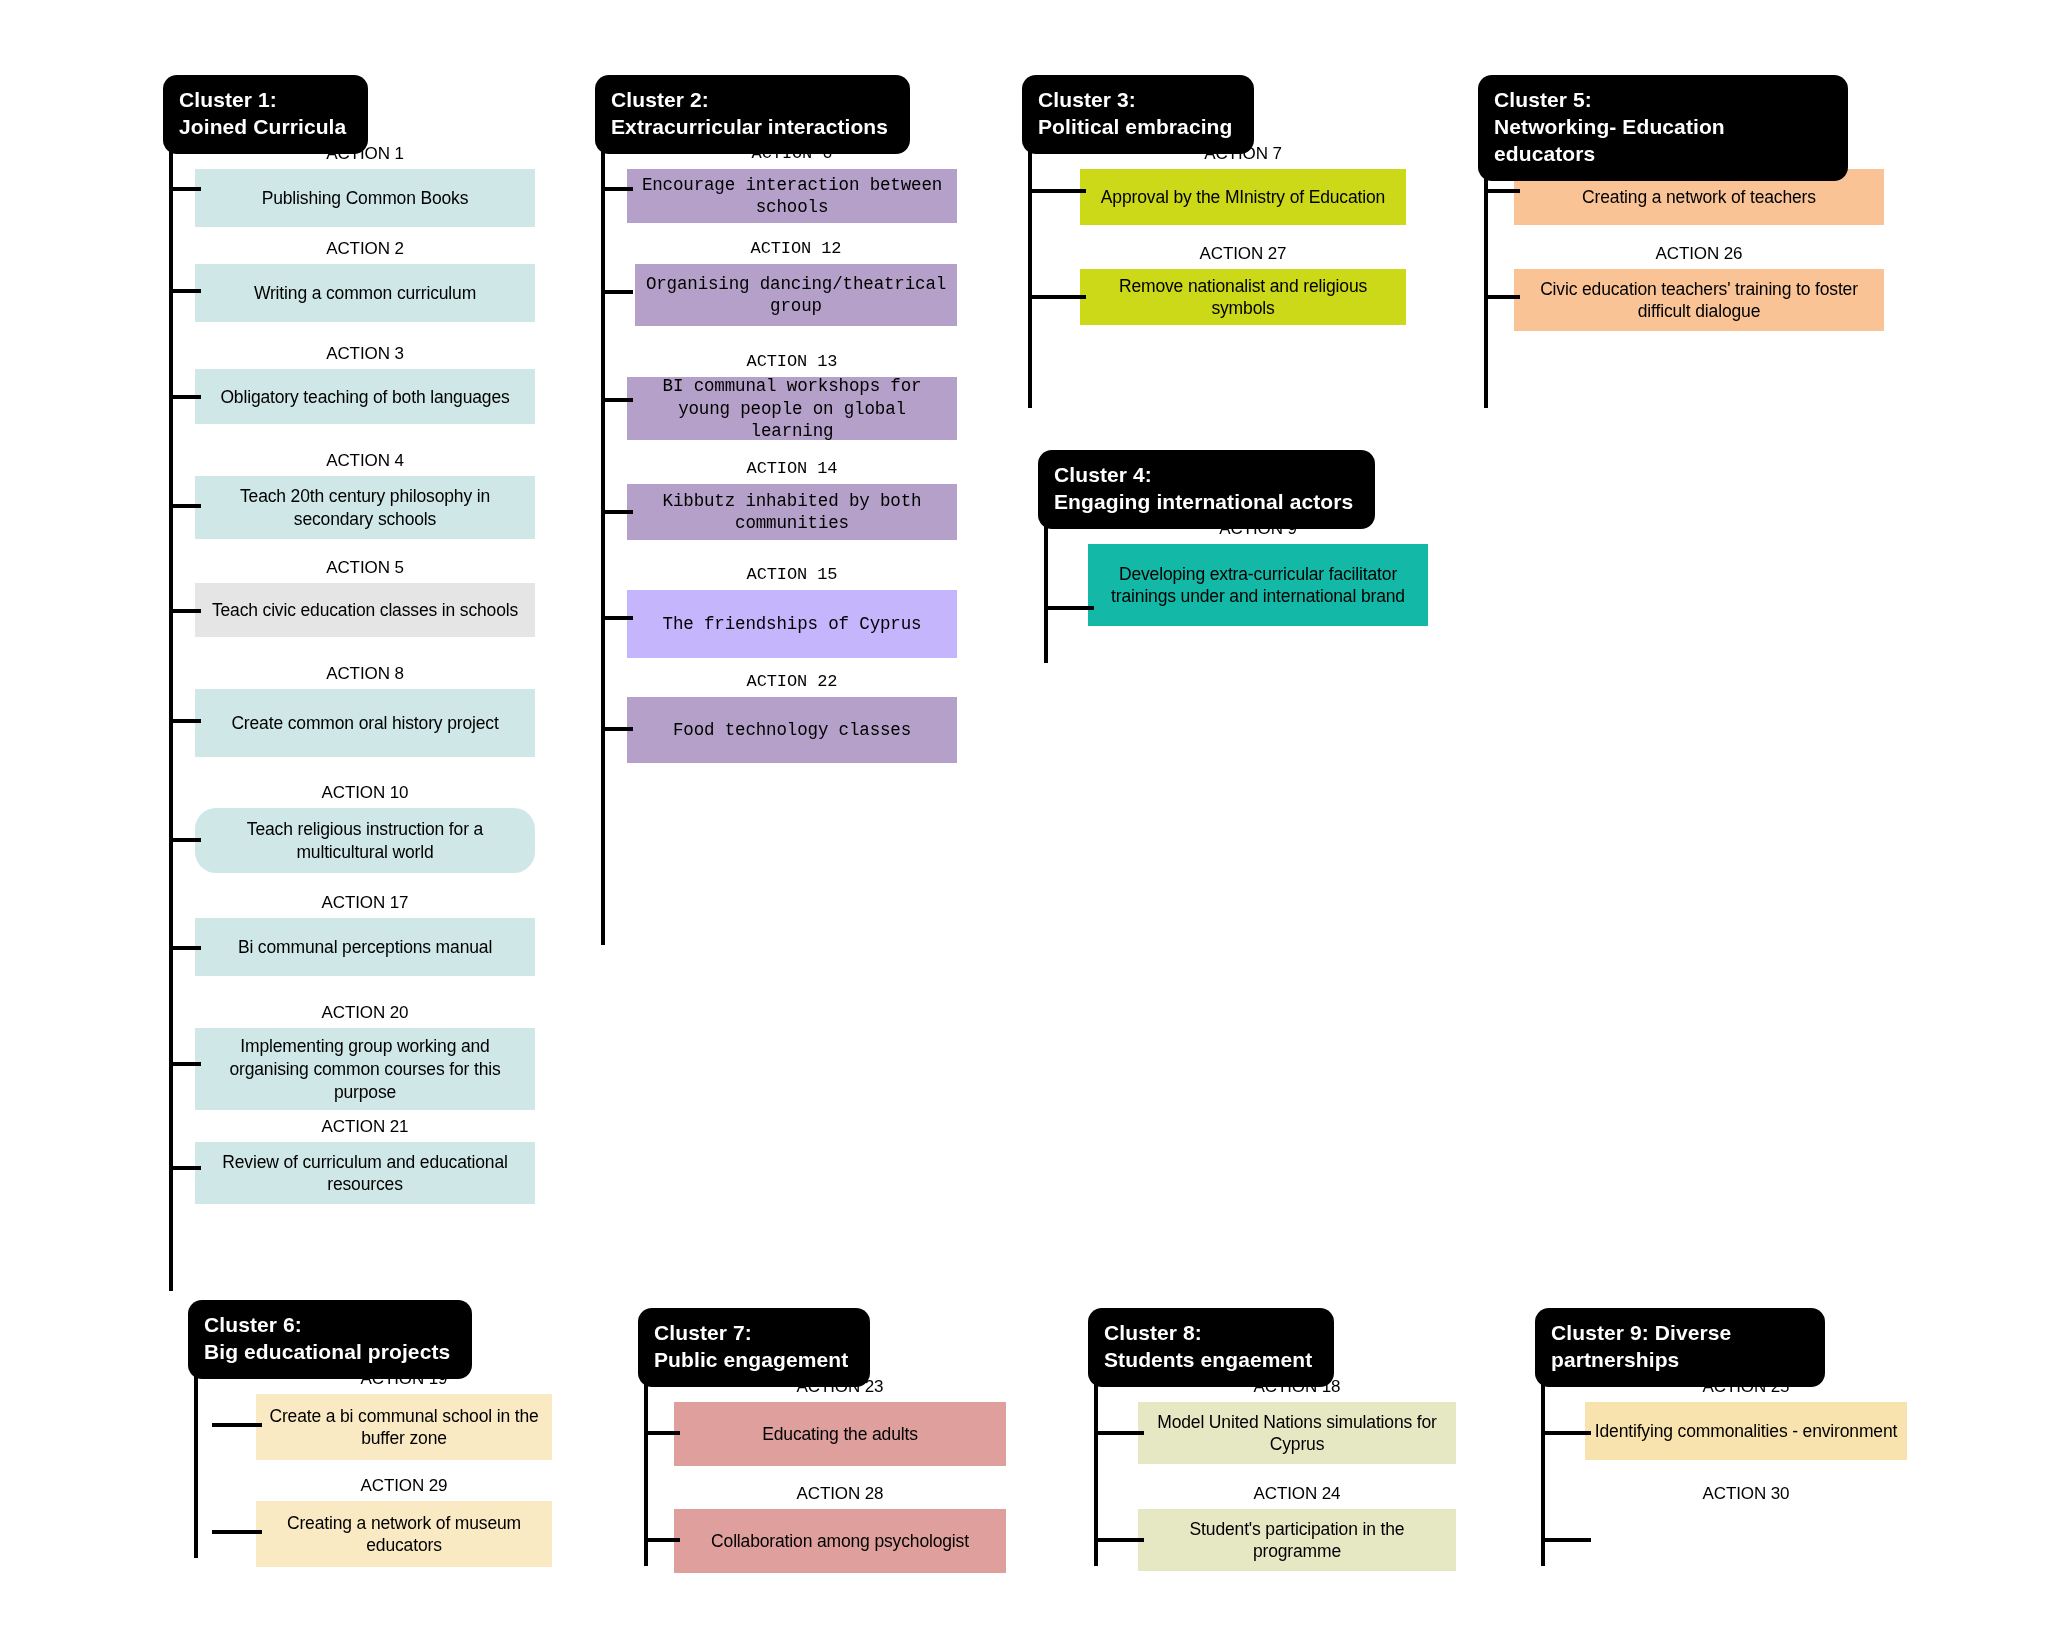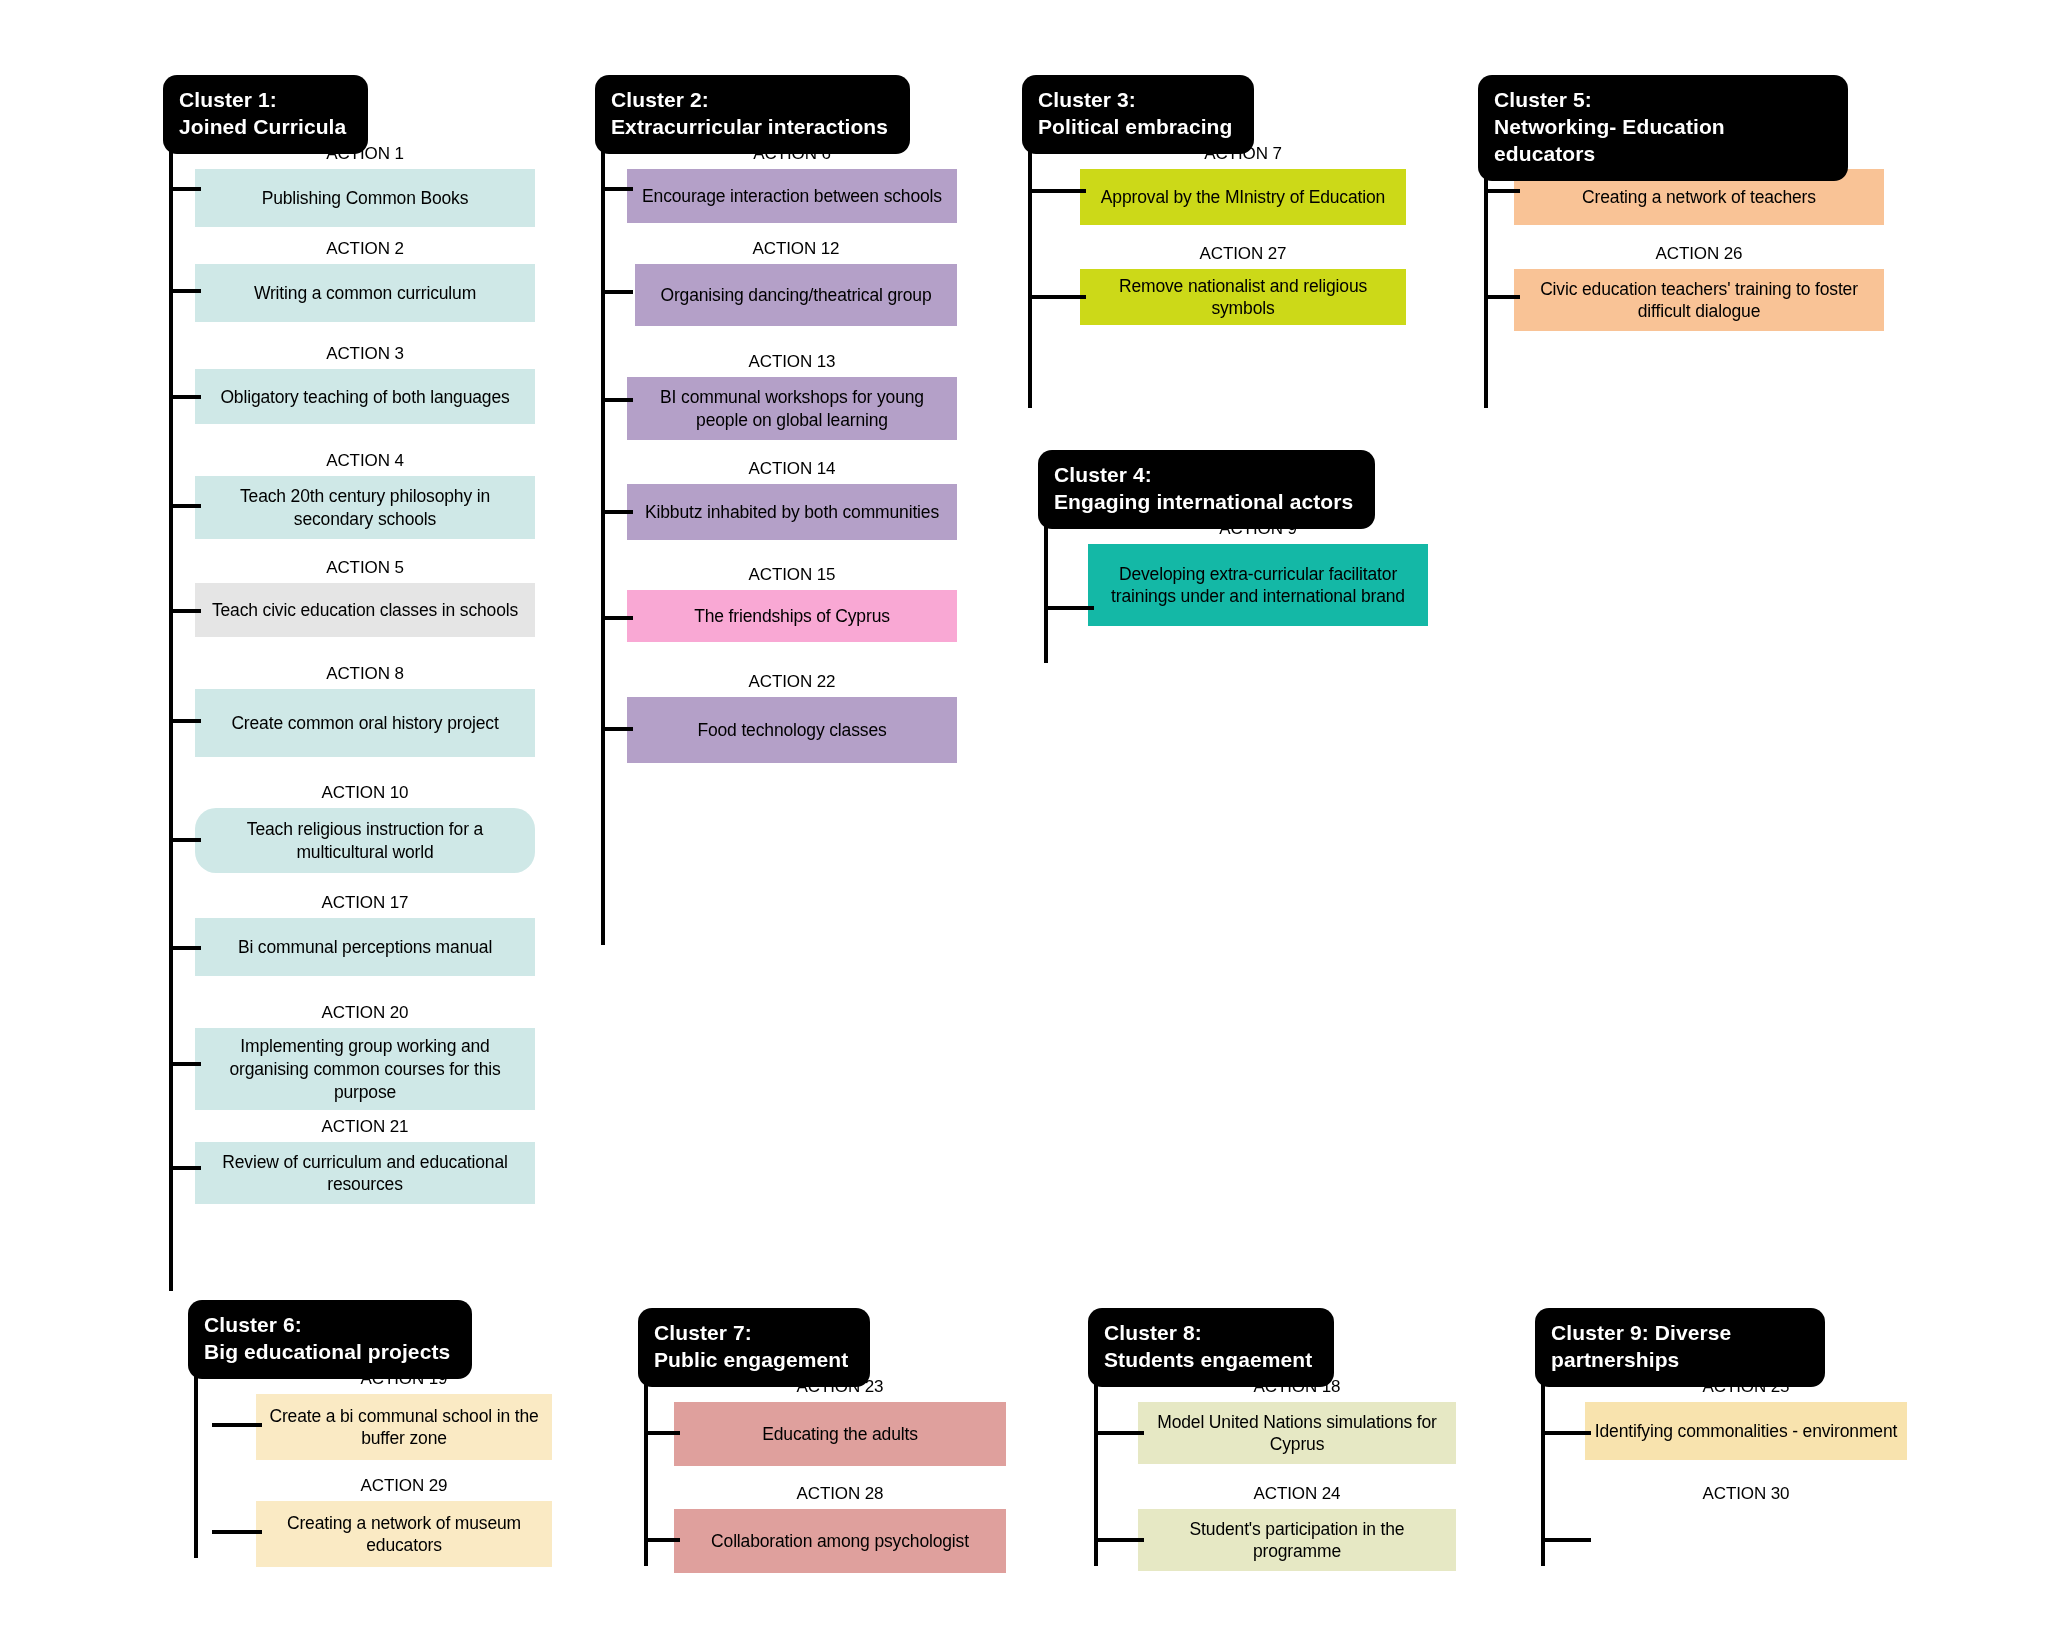--- a/index.html
+++ b/index.html
@@ -128,21 +128,21 @@
         <div class="action-box" style="height:62px;background:#cfe8e7;">Review of curriculum and educational resources</div>
       </div>
 
     </div>
   </div>
 
   <div class="cluster" style="left:595px;top:75px;width:330px;">
     <div class="cluster-header">Cluster 2:
 Extracurricular interactions</div>
     <div class="spine" style="left:6px;top:58px;height:812px;"></div>
-    <div class="items" style="left:32px;top:62px;width:330px;">
+    <div class="items" style="left:32px;top:62px;width:330px;font-family:Liberation Mono, monospace;">
 
       <div class="item" style="height:95px;">
         <div class="stub" style="left:-26px;top:50px;width:32px;"></div>
         <div class="action-label">ACTION 6</div>
         <div class="action-box" style="height:54px;background:#b4a0c8;">Encourage interaction between schools</div>
       </div>
 
 
       <div class="item" style="height:113px;padding-left:8px;">
         <div class="stub" style="left:-26px;top:58px;width:32px;"></div>
@@ -158,21 +158,21 @@
 
       <div class="item" style="height:106px;">
         <div class="stub" style="left:-26px;top:58px;width:32px;"></div>
         <div class="action-label">ACTION 14</div>
         <div class="action-box" style="height:56px;background:#b4a0c8;">Kibbutz inhabited by both communities</div>
       </div>
 
       <div class="item" style="height:107px;">
         <div class="stub" style="left:-26px;top:58px;width:32px;"></div>
         <div class="action-label">ACTION 15</div>
-        <div class="action-box" style="height:52px;background:#f9a8d4;">The friendships of Cyprus</div>
+        <div class="action-box" style="height:68px;background:#c4b5fd;">The friendships of Cyprus</div>
       </div>
 
       <div class="item" style="height:110px;">
         <div class="stub" style="left:-26px;top:62px;width:32px;"></div>
         <div class="action-label">ACTION 22</div>
         <div class="action-box" style="height:66px;background:#b4a0c8;">Food technology classes</div>
       </div>
 
     </div>
   </div>

